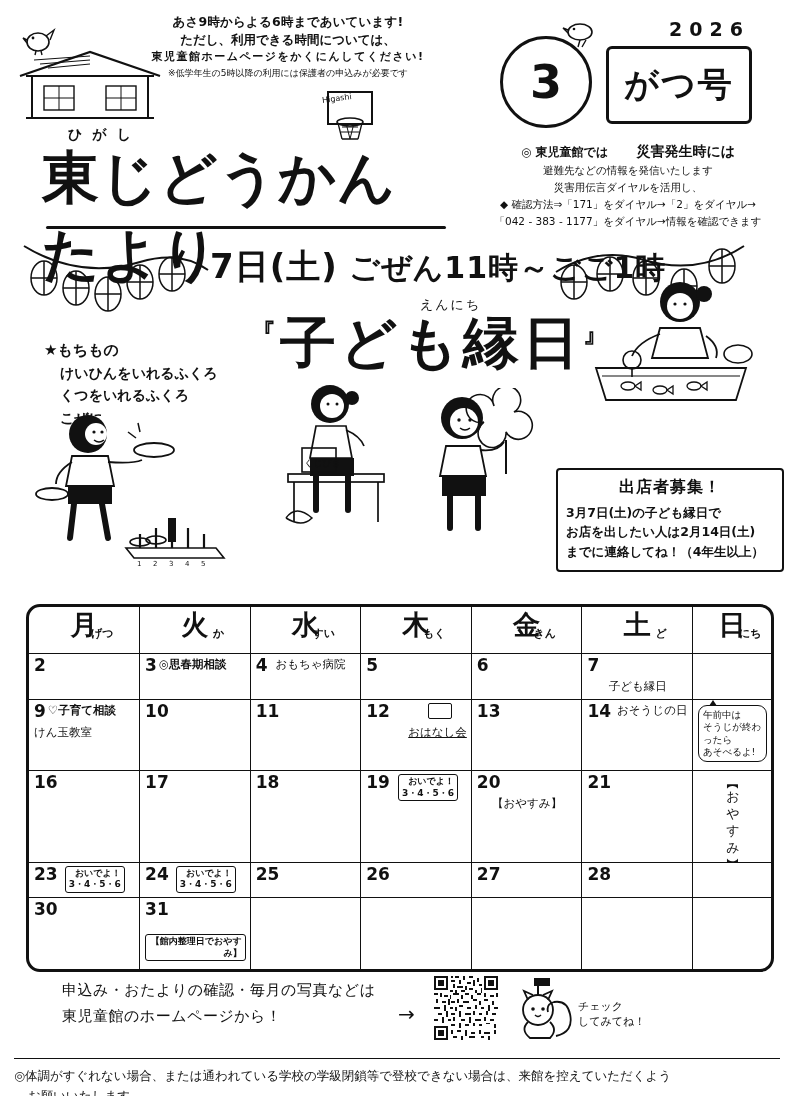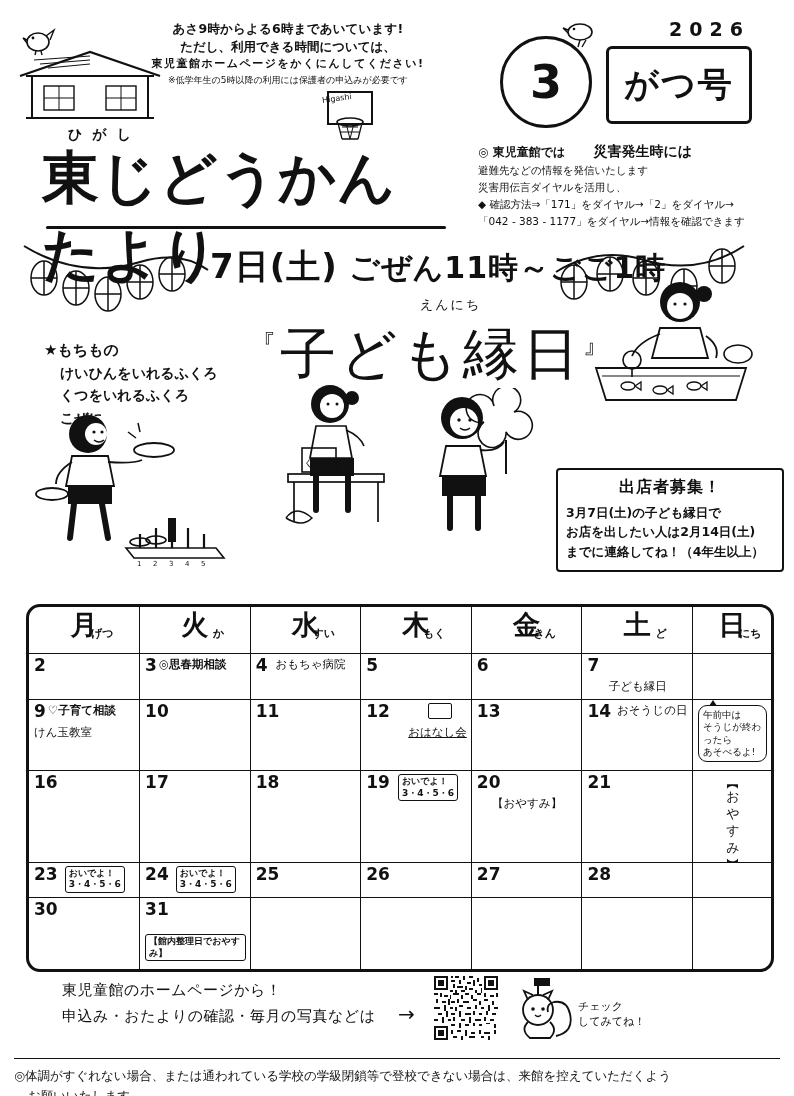--- a/index.html
+++ b/index.html
@@ -9,21 +9,21 @@
     font-family:"DejaVu Sans", sans-serif;
     color:#111;
     position:relative;
     overflow:hidden;
   }
   .sheet{position:relative;width:794px;height:1096px;}
 
   
   .header{position:relative;height:228px;}
   .hdr-notice{
-    position:absolute;left:108px;top:20px;width:360px;
+    position:absolute;left:108px;top:13px;width:360px;
     text-align:center;line-height:1.45;
   }
   .hdr-notice .l1{font-size:12.5px;font-weight:bold;letter-spacing:.2px;}
   .hdr-notice .l2{font-size:12.5px;font-weight:bold;}
   .hdr-notice .l3{font-size:11px;font-weight:bold;letter-spacing:1.5px;}
   .hdr-notice .l4{font-size:9px;margin-top:2px;}
 
   .hdr-addr{
     position:absolute;left:188px;top:88px;font-size:12px;font-weight:bold;
     line-height:1.5;letter-spacing:.5px;
@@ -64,37 +64,37 @@
   .month-circle{
     position:absolute;left:500px;top:36px;width:86px;height:86px;border:3px solid #111;border-radius:50%;
     display:flex;align-items:center;justify-content:center;font-size:46px;font-weight:bold;
   }
   .gatsu{
     position:absolute;left:606px;top:46px;width:140px;height:72px;border:3px solid #111;border-radius:6px;
     display:flex;align-items:center;justify-content:center;font-size:34px;font-weight:bold;letter-spacing:2px;
   }
 
   .emg{
-    position:absolute;left:478px;top:140px;width:300px;font-size:11px;line-height:1.6;
+    position:absolute;left:478px;top:140px;width:300px;font-size:11px;line-height:1.6;text-align:center;
   }
   .emg .top{font-size:12px;font-weight:bold;}
   .emg .top b{font-size:14px;margin-left:24px;}
   .emg .l{font-size:10.5px;}
 
   
   .event{position:relative;height:370px;}
   .ev-date{
     position:absolute;left:210px;top:16px;font-size:30px;font-weight:bold;letter-spacing:1px;
   }
   .ev-date .big{font-size:34px;}
   .ev-furi{
     position:absolute;left:420px;top:68px;font-size:13px;letter-spacing:2px;
   }
   .ev-title{
-    position:absolute;left:250px;top:89px;font-size:56px;font-weight:normal;letter-spacing:4px;
+    position:absolute;left:250px;top:78px;font-size:56px;font-weight:bold;letter-spacing:4px;
   }
   .ev-title .q{font-size:26px;vertical-align:super;}
 
   .bring{
     position:absolute;left:44px;top:110px;font-size:14px;font-weight:bold;line-height:1.6;
   }
   .bring .t{font-size:15px;}
 
   .recruit{
     position:absolute;left:556px;top:240px;width:208px;border:2px solid #111;border-radius:4px;
@@ -121,21 +121,21 @@
   .dow{font-size:27px;font-weight:bold;position:relative;display:inline-block;padding:0 2px;}
   .dow .fu{font-size:11px;font-weight:bold;position:absolute;right:-14px;bottom:2px;}
   .dow-cell{text-align:center;}
   .cellwrap{position:relative;height:100%;padding:3px 4px 0 5px;box-sizing:border-box;}
   .num{font-size:17px;font-weight:bold;line-height:1.05;}
   .note{font-size:11.5px;line-height:1.35;}
   .note-inline{font-size:11.5px;font-weight:bold;}
   .row-inline{display:flex;align-items:flex-start;gap:2px;}
   .tag{
     display:inline-block;border:1.2px solid #111;border-radius:3px;
-    font-size:9px;line-height:1.25;padding:1px 3px;text-align:left;font-weight:bold;
+    font-size:9px;line-height:1.25;padding:1px 3px;text-align:right;font-weight:bold;
   }
   .sub{font-size:11.5px;margin-top:4px;}
   .yasumi{
     writing-mode:vertical-rl;text-orientation:upright;font-size:13px;margin:6px auto 0;
     letter-spacing:2px;
   }
   .balloon{
     position:relative;border:1.3px solid #111;border-radius:9px;
     font-size:9.5px;line-height:1.3;padding:3px 4px;background:#fff;margin-top:2px;
   }
@@ -639,22 +639,22 @@
           <td>
               <div class="cellwrap"></div>
             </td>
         </tr>
       </tbody>
     </table>
   </div>
 
   <div class="footer">
     <div class="foot-msg">
+      <div>申込み・おたよりの確認・毎月の写真などは</div>
       <div>東児童館のホームページから！</div>
-      <div>申込み・おたよりの確認・毎月の写真などは</div>
     </div>
     <div class="arrow">→</div>
 
     <div class="qr">
       <svg width="64" height="64" viewBox="0 0 33 33" shape-rendering="crispEdges">
         <rect width="33" height="33" fill="#fff"></rect>
         <g fill="#111">
           <rect x="0" y="0" width="7" height="7"></rect>
             <rect x="1" y="1" width="5" height="5" fill="#fff"></rect>
             <rect x="2" y="2" width="3" height="3"></rect>

